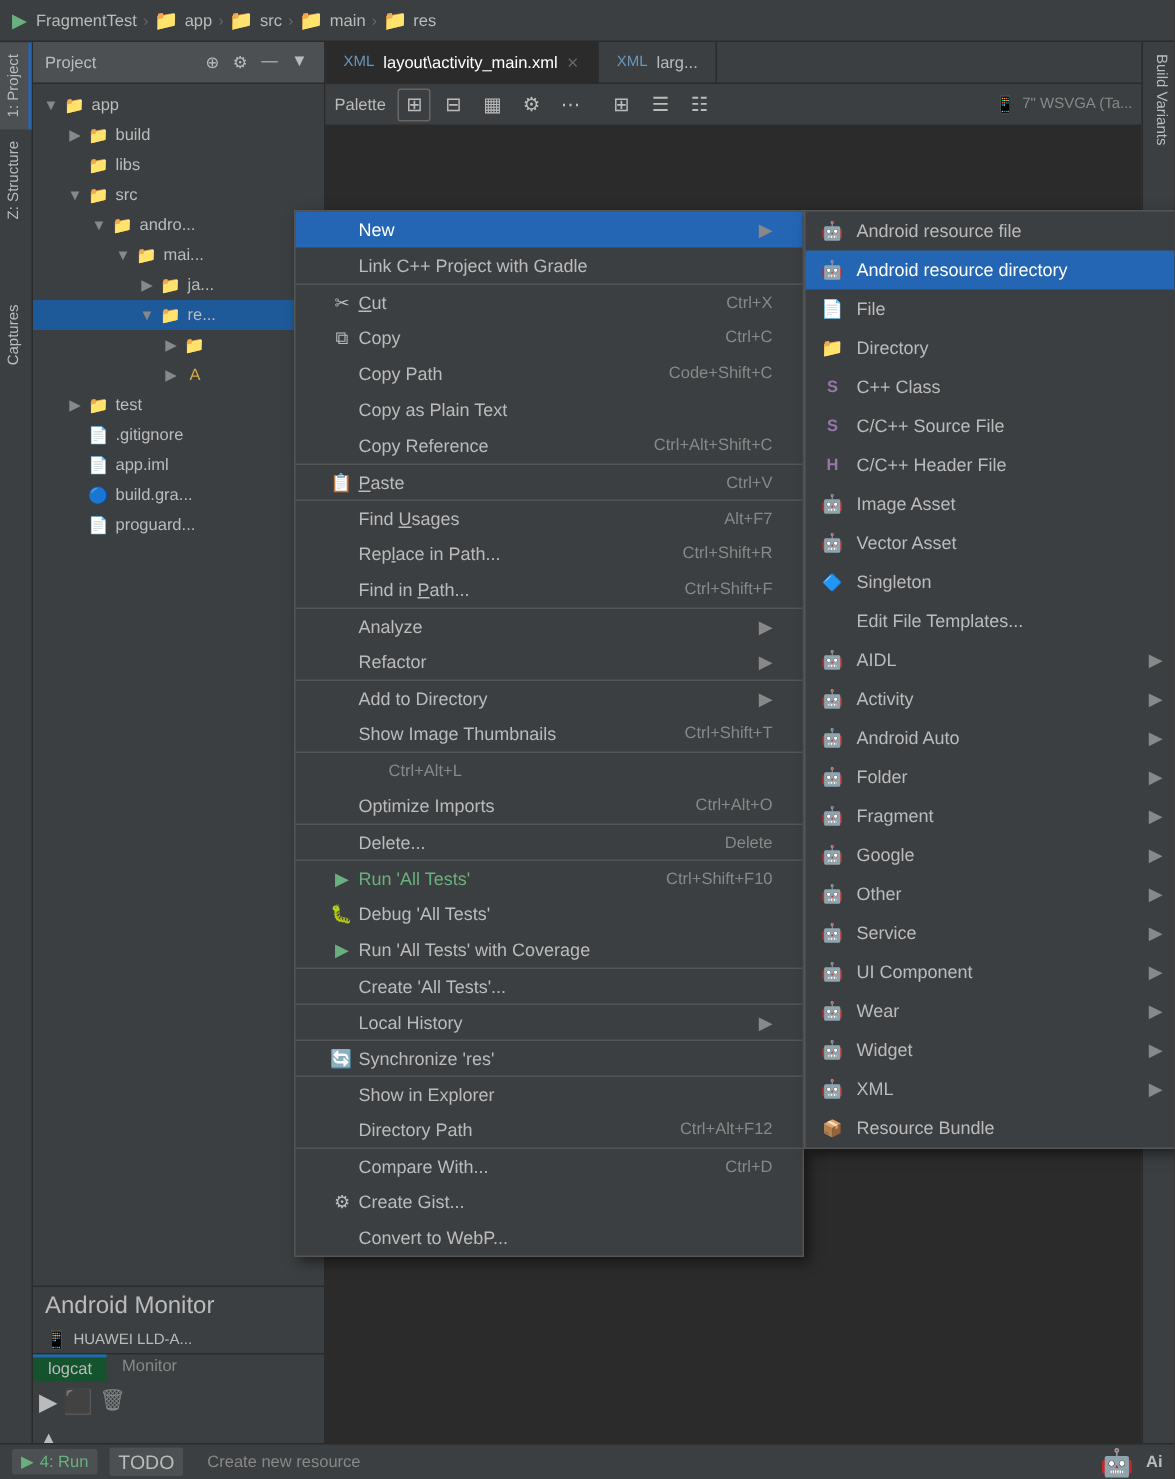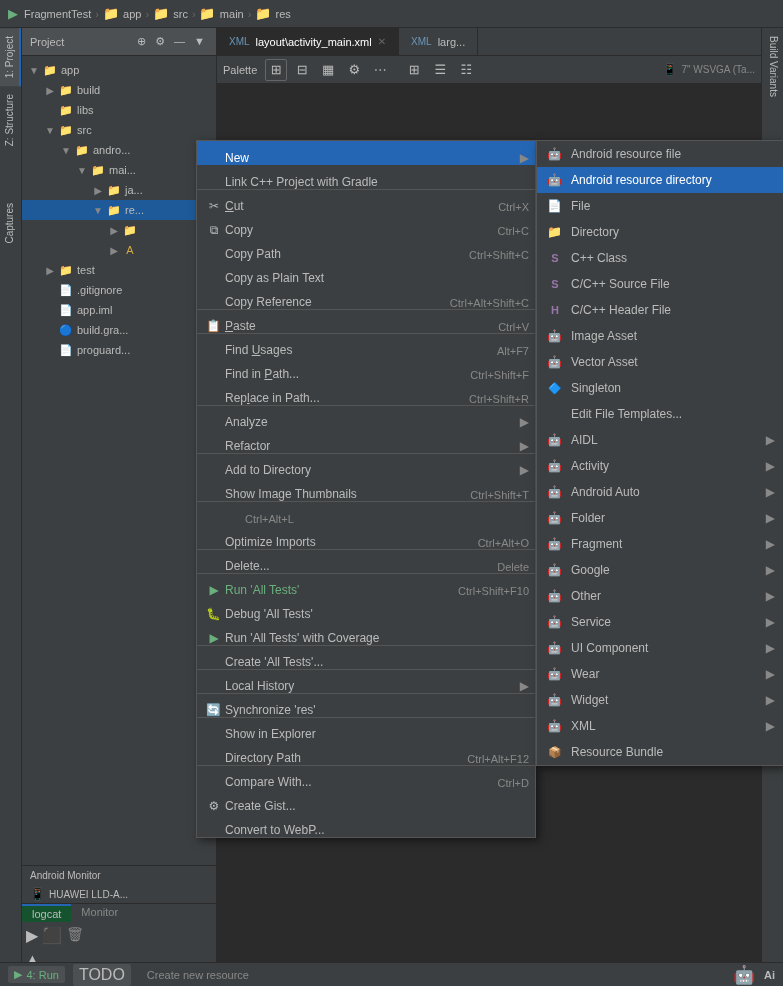--- a/index.html
+++ b/index.html
@@ -113,23 +113,23 @@
       left: 196px;
       top: 140px;
       width: 340px;
       background: #3c3f41;
       border: 1px solid #555;
       box-shadow: 3px 3px 8px rgba(0,0,0,0.5);
       z-index: 100;
     }
     .ctx-item {
       display: flex;
-      align-items: flex-end;
+      align-items: center;
       height: 24px;
-      padding: 0 6px;
+      padding: 0 20px;
       cursor: pointer;
       color: #bbbbbb;
       font-size: 12px;
       position: relative;
     }
     .ctx-item.highlighted { background: #2466b3; color: white; }
     .ctx-item.separator { border-top: 1px solid #555; }
     .ctx-item .label { flex: 1; }
     .ctx-item .shortcut { color: #888; font-size: 11px; margin-left: 20px; }
     .ctx-item .arrow { color: #888; margin-left: 4px; }
@@ -353,21 +353,21 @@
         <span>build.gra...</span>
       </div>
 
       <div class="tree-item" style="padding-left: 20px;">
         <span class="tree-toggle">&nbsp;</span>
         <span class="tree-icon fi-gray">📄</span>
         <span>proguard...</span>
       </div>
     </div>
 
-    <div style="border-top: 1px solid #2b2b2b; padding: 4px 8px; color:#bbbbbb; font-size:10px;">Android Monitor</div>
+    <div style="border-top: 1px solid #2b2b2b; padding: 4px 8px; color:#bbbbbb; font-size:16px;">Android Monitor</div>
     <div style="display:flex; align-items:center; gap:4px; padding: 2px 8px;">
       <span style="color:#6aaf7e;">📱</span>
       <span style="color:#bbbbbb; font-size:10px;">HUAWEI LLD-A...</span>
     </div>
     <div style="display:flex; border-top: 1px solid #2b2b2b;">
       <div style="padding: 2px 10px; color:#bbbbbb; font-size:11px; background:#14532d; border-top: 2px solid #2466b3; cursor:pointer;">logcat</div>
       <div style="padding: 2px 10px; color:#888; font-size:11px; cursor:pointer;">Monitor</div>
     </div>
     <div style="padding: 4px; display:flex; flex-wrap:wrap; gap:4px;">
       <span style="color:#bbbbbb; font-size:16px; cursor:pointer;">▶</span>
@@ -440,21 +440,21 @@
     <span class="shortcut">Ctrl+X</span>
   </div>
   <div class="ctx-item">
     <span class="icon-area">⧉</span>
     <span class="label">Copy</span>
     <span class="shortcut">Ctrl+C</span>
   </div>
   <div class="ctx-item">
     <span class="icon-area"></span>
     <span class="label">Copy Path</span>
-    <span class="shortcut">Ctrl+Shift+C</span>
+    <span class="shortcut">Code+Shift+C</span>
   </div>
   <div class="ctx-item">
     <span class="icon-area"></span>
     <span class="label">Copy as Plain Text</span>
   </div>
   <div class="ctx-item">
     <span class="icon-area"></span>
     <span class="label">Copy Reference</span>
     <span class="shortcut">Ctrl+Alt+Shift+C</span>
   </div>
@@ -463,27 +463,27 @@
     <span class="label"><span class="underline">P</span>aste</span>
     <span class="shortcut">Ctrl+V</span>
   </div>
   <div class="ctx-item separator">
     <span class="icon-area"></span>
     <span class="label">Find <span class="underline">U</span>sages</span>
     <span class="shortcut">Alt+F7</span>
   </div>
   <div class="ctx-item">
     <span class="icon-area"></span>
+    <span class="label">Rep<span class="underline">l</span>ace in Path...</span>
+    <span class="shortcut">Ctrl+Shift+R</span>
+  </div>
+  <div class="ctx-item">
+    <span class="icon-area"></span>
     <span class="label">Find in <span class="underline">P</span>ath...</span>
     <span class="shortcut">Ctrl+Shift+F</span>
-  </div>
-  <div class="ctx-item">
-    <span class="icon-area"></span>
-    <span class="label">Rep<span class="underline">l</span>ace in Path...</span>
-    <span class="shortcut">Ctrl+Shift+R</span>
   </div>
   <div class="ctx-item separator">
     <span class="icon-area"></span>
     <span class="label">Analyze</span>
     <span class="arrow">▶</span>
   </div>
   <div class="ctx-item">
     <span class="icon-area"></span>
     <span class="label">Refactor</span>
     <span class="arrow">▶</span>
@@ -695,21 +695,21 @@
     <span class="s-icon" style="color:#c9a227; font-size:11px;">📦</span>
     <span>Resource Bundle</span>
   </div>
 </div>
 
 <div style="position:absolute; bottom:0; left:0; right:0; height:24px; background:#3c3f41; border-top:1px solid #2b2b2b; display:flex; align-items:center; padding:0 8px; gap:8px; z-index:50;">
   <div style="display:flex; align-items:center; gap:4px; color:#6aaf7e; font-size:11px; cursor:pointer; padding:2px 6px; background:#4c5052; border-radius:2px;">
     <span>▶</span>
     <span>4: Run</span>
   </div>
-  <div style="display:flex; align-items:center; gap:4px; color:#bbbbbb; font-size:16px; cursor:pointer; padding:2px 6px; background:#4c5052; border-radius:2px;">
+  <div style="display:flex; align-items:center; gap:4px; color:#bbbbbb; font-size:13px; cursor:pointer; padding:2px 6px; background:#4c5052; border-radius:2px;">
     <span>TODO</span>
   </div>
   <div style="color:#888; font-size:11px; margin-left:8px;">
     <span>Create new resource</span>
   </div>
   <div style="margin-left:auto; display:flex; align-items:center; gap:8px;">
     <span style="color:#bbbbbb; font-size:18px; cursor:pointer;">🤖</span>
     <span style="color:#bbbbbb; font-size:11px;font-weight:bold;">Ai</span>
   </div>
 </div>

